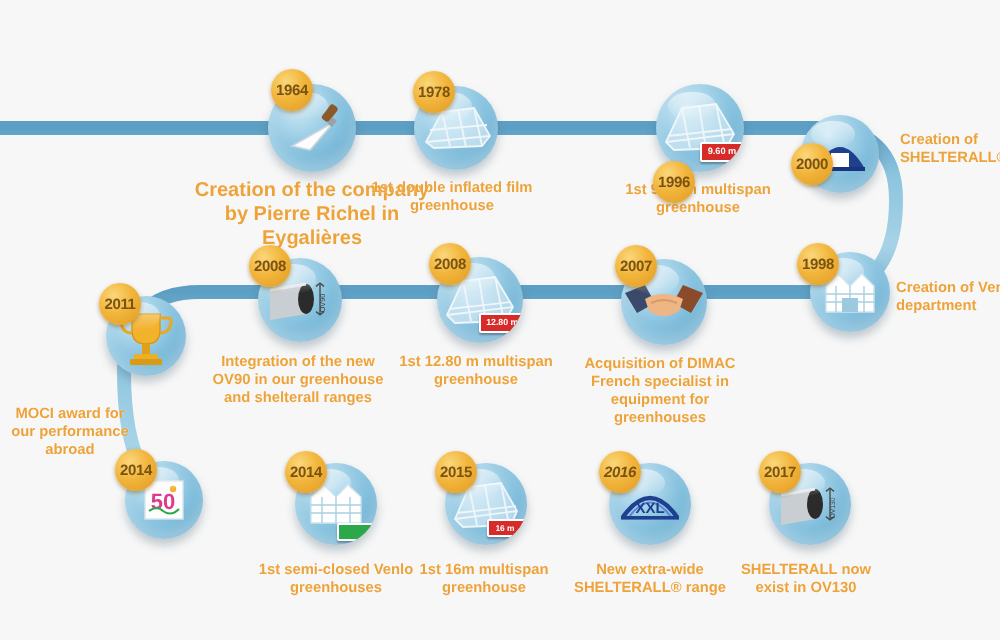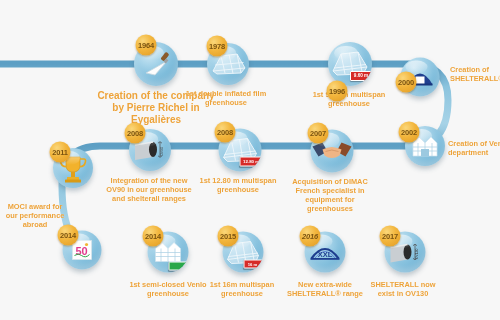--- a/index.html
+++ b/index.html
@@ -181,21 +181,21 @@
               <path d="M8 25 H32"></path>
             <path d="M13 17 V30"></path>
               <path d="M20 17 V30"></path>
               <path d="M27 17 V30"></path>
           </g>
           <rect x="16" y="23" width="8" height="7" fill="#9cc9e0"></rect>
         </svg>
       </div>
     </div>
     <div class="badge" style="left:-16px;top:-14px;width:21px;height:21px;font-size:7.5px;">
-      <span>2002</span>
+      <span>1998</span>
     </div>
     <div class="caption side" style="left:23px;top:2px;width:76px;font-size:7.4px;">Creation of Venlo
 department</div>
   </div>
 
   <div class="node" style="left:332px;top:151px;">
     <div class="bubble" style="width:43px;height:43px;">
       <div class="ico">
         <svg viewBox="0 0 43 43">
           <path d="M2 17 L12 13 L17 22 L8 27 Z" fill="#3b4a6b"></path>
@@ -313,21 +313,21 @@
               <path d="M27.5 17 V30"></path>
           </g>
         </svg>
       </div>
       <div class="redtag" style="left:50%;top:72%;width:20px;height:7px;font-size:4px;background:#2aa84a;"></div>
     </div>
     <div class="badge" style="left:-15px;top:-16px;width:21px;height:21px;font-size:7.5px;">
       <span>2014</span>
     </div>
     <div class="caption" style="left:0px;top:28px;width:122px;font-size:7.4px;">1st semi-closed Venlo
-greenhouse</div>
+greenhouses</div>
   </div>
 
   <div class="node" style="left:243px;top:252px;">
     <div class="bubble" style="width:41px;height:41px;">
       <div class="ico">
         <svg viewBox="0 0 41 41">
           <g stroke="#eef6fa" stroke-width="0.9" fill="rgba(235,246,251,0.5)">
             <path d="M5 28 L12 12 L28 10 L36 24 L33 31 L9 32 Z"></path>
             <path d="M12 12 L16 31" fill="none"></path>
             <path d="M20 10.8 L23.5 31.4" fill="none"></path>

